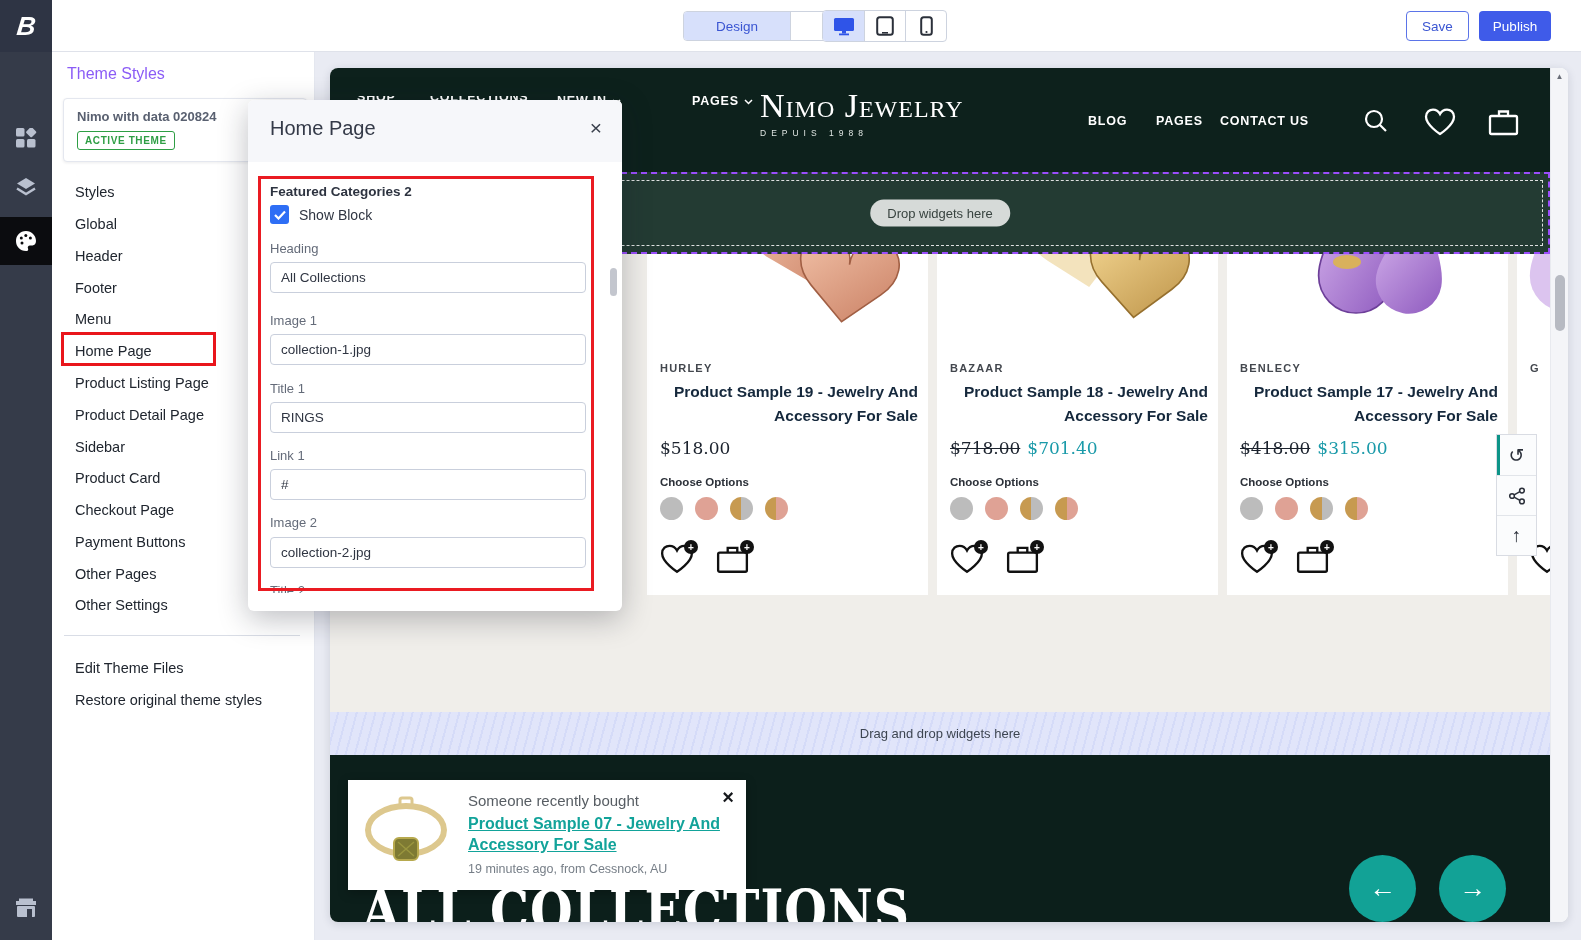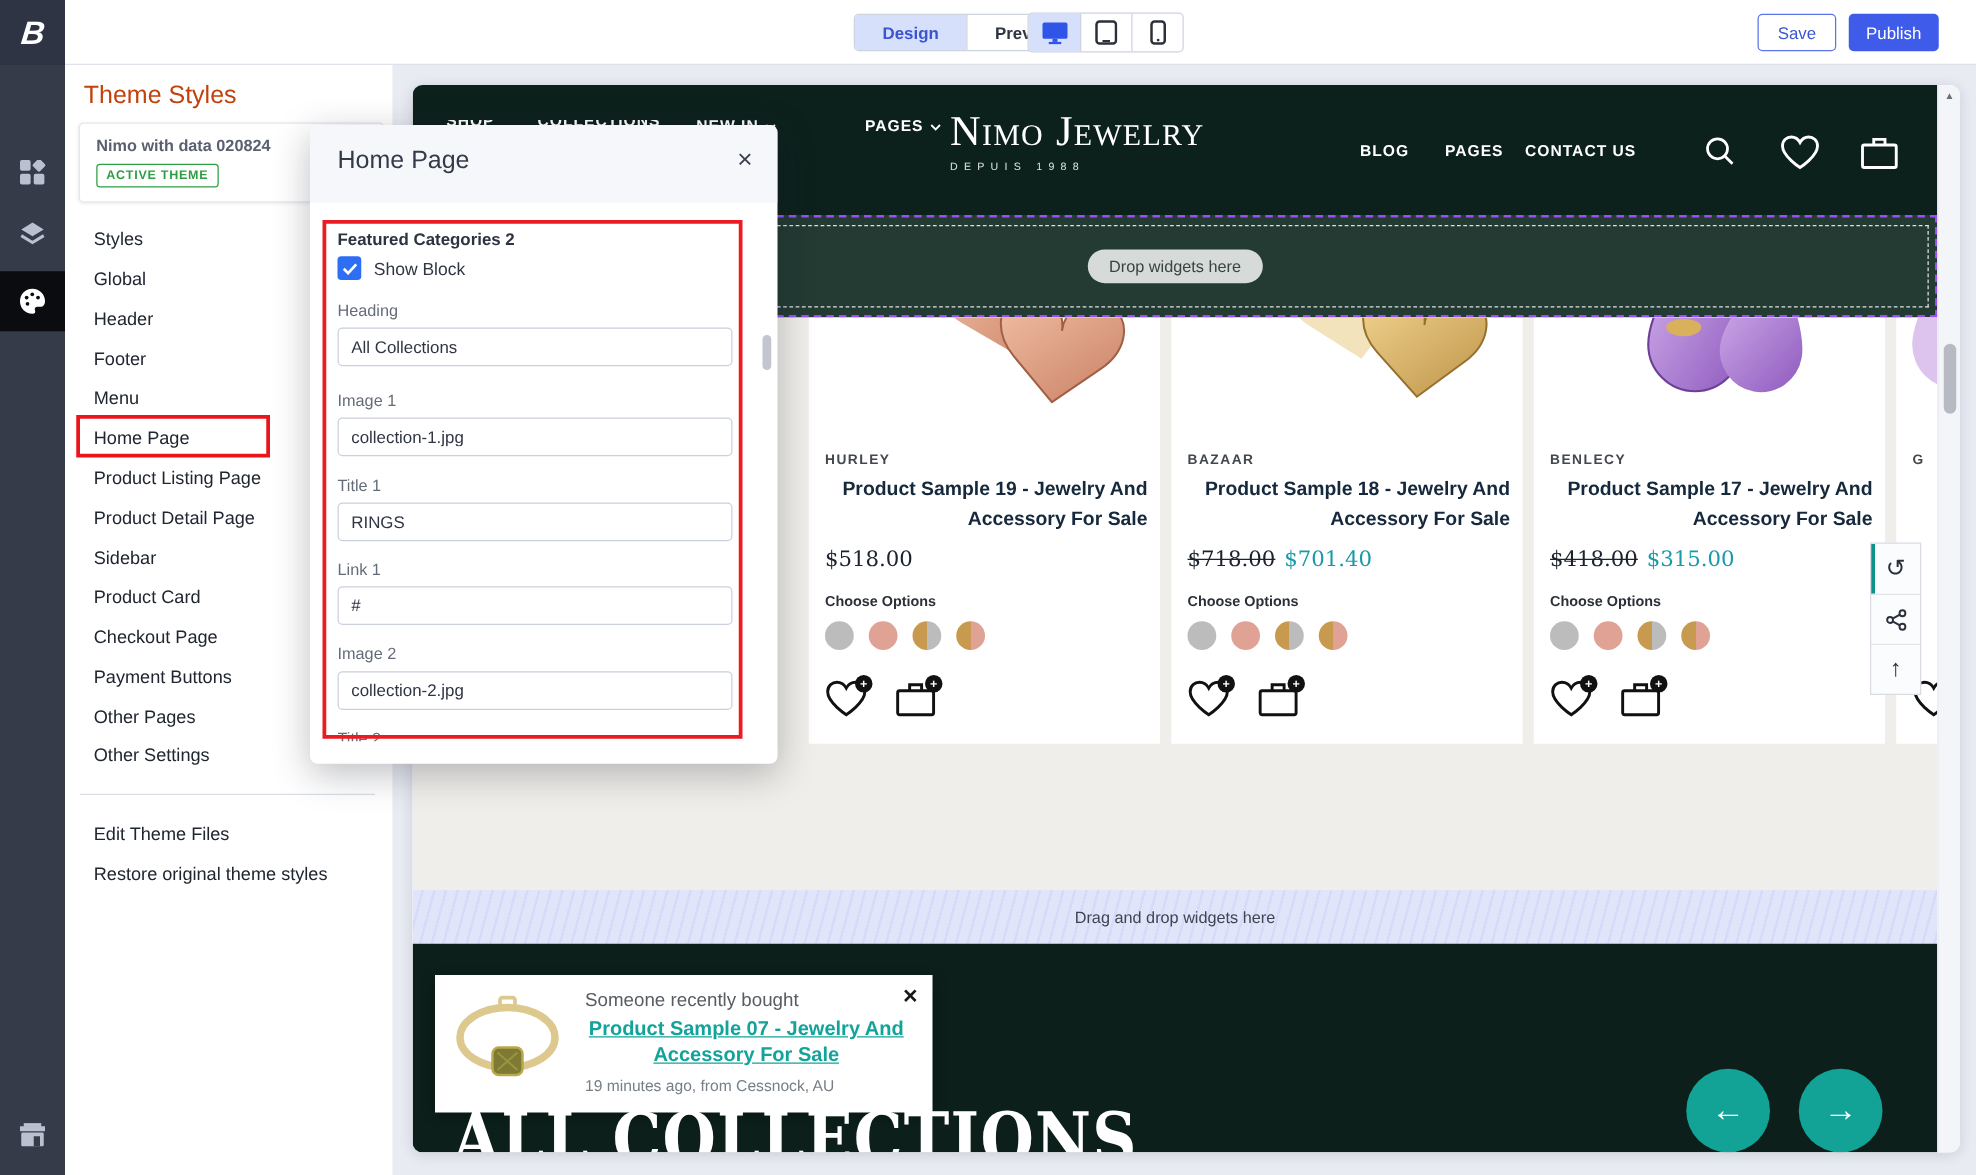--- a/index.html
+++ b/index.html
@@ -6,38 +6,38 @@
   html,body { width:1581px; height:940px; }
   body { position:relative; font-family:"Liberation Sans",sans-serif; background:#e9ebf3; overflow:hidden; color:#20262f; }
 
   
   .topbar { position:absolute; left:0; top:0; width:1581px; height:52px; background:#fff; border-bottom:1px solid #dfe2ea; z-index:50; }
   .logo-tile { position:absolute; left:0; top:0; width:52px; height:52px; background:#2e3444; display:flex; align-items:center; justify-content:center; z-index:60; }
   .bc-b { font-style:italic; font-weight:bold; font-size:26px; color:#fff; font-family:"Liberation Sans",sans-serif; transform:skewX(-6deg); }
   .page-select { position:absolute; left:65px; top:9px; width:247px; height:34px; border:1px solid #c9cfdc; border-radius:4px; background:#fff; display:flex; align-items:center; padding:0 12px; font-size:14px; color:#2d3142; cursor:pointer; }
   .page-select .caret { margin-left:auto; color:#5d6470; font-size:11px; }
   .seg { position:absolute; left:683px; top:11px; height:30px; display:flex; border:1px solid #cdd3df; border-radius:4px; overflow:hidden; background:#fff; }
-  .seg .cell { padding:0 22px; display:flex; align-items:center; font-size:13.5px; color:#2e3442; cursor:pointer;font-weight:bold; }
+  .seg .cell { padding:0 32px; display:flex; align-items:center; font-size:13.5px; color:#2e3442; cursor:pointer; }
   .seg .cell.active { background:#d7e0fb; color:#3a55d2; }
   .seg .cell + .cell { border-left:1px solid #cdd3df; }
   .devices { position:absolute; left:822px; top:10px; height:32px; display:flex; border:1px solid #cdd3df; border-radius:4px; overflow:hidden; background:#fff; }
   .devices .dev { width:41px; display:flex; align-items:center; justify-content:center; cursor:pointer; }
   .devices .dev.active { background:#d7e0fb; }
   .devices .dev + .dev { border-left:1px solid #cdd3df; }
   .btn-save { position:absolute; left:1406px; top:11px; width:63px; height:30px; border:1px solid #5b74e8; border-radius:4px; background:#fff; color:#3a55d2; font-size:13.5px; display:flex; align-items:center; justify-content:center; cursor:pointer; }
   .btn-publish { position:absolute; left:1479px; top:11px; width:72px; height:30px; border-radius:4px; background:#3f5be9; color:#fff; font-size:13.5px; display:flex; align-items:center; justify-content:center; cursor:pointer; }
 
   
   .rail { position:absolute; left:0; top:52px; bottom:0; width:52px; background:#353b49; z-index:40; }
   .rail-item { position:absolute; left:0; width:52px; height:48px; display:flex; align-items:center; justify-content:center; cursor:pointer; }
   .rail-item.active { background:#0b0c0f; }
 
   
   .panel { position:absolute; left:52px; top:52px; bottom:0; width:263px; background:#fff; border-right:1px solid #e4e7ef; z-index:30; }
-  .panel-title { position:absolute; left:15px; top:13px; font-size:20px; color:#c2410c;text-align:center; }
+  .panel-title { position:absolute; left:15px; top:13px; font-size:16px; color:#8b5cf6;text-align:center; }
   .theme-card { position:absolute; left:11px; top:46px; width:244px; height:64px; background:#fff; border:1px solid #e4e7ef; border-radius:4px; box-shadow:0 1px 3px rgba(20,25,40,.08); }
   .theme-name { position:absolute; left:13px; top:10px; font-size:13px; font-weight:bold; color:#596070; }
   .theme-badge { position:absolute; left:13px; top:32px; border:1px solid #2e9e44; color:#2e9e44; font-size:10px; font-weight:bold; letter-spacing:.6px; padding:3px 7px; border-radius:3px; }
   .pn-item { position:absolute; left:23px; font-size:14.5px; color:#20262f; cursor:pointer; white-space:nowrap; }
   .nav-redbox { position:absolute; left:9px; top:280px; width:155px; height:34px; border:3px solid #e9151b; z-index:5; pointer-events:none; }
   .panel-div { position:absolute; left:12px; right:14px; top:583px; border-top:1px solid #d9dde6; }
   .panel-link { position:absolute; left:23px; font-size:14.5px; color:#20262f; cursor:pointer; }
 
   
   .preview { position:absolute; left:330px; top:68px; width:1238px; height:854px; background:#fff; border-radius:8px; box-shadow:0 2px 10px rgba(30,35,60,.14); z-index:10; overflow:hidden; }
@@ -77,21 +77,21 @@
   .sw-gray { background:#bcbcbc; } .sw-rose { background:#dfa295; }
   .sw-goldgray { background:linear-gradient(90deg,#c79a50 50%,#bcbcbc 50%); }
   .sw-goldrose { background:linear-gradient(90deg,#c79a50 50%,#dfa295 50%); }
   .picons { position:absolute; left:13px; top:290px; display:flex; gap:20px; }
   .iconwrap { position:relative; width:36px; height:36px; cursor:pointer; }
   .plusbadge { position:absolute; right:-2px; top:-4px; width:14px; height:14px; border-radius:50%; background:#111; color:#fff; font-size:10px; font-weight:bold; display:flex; align-items:center; justify-content:center; }
 
   
   .strip { position:absolute; left:0; top:644px; width:1220px; height:43px; background:repeating-linear-gradient(105deg,#e1e5fa 0 7px,#d5dbf8 7px 9px); display:flex; align-items:center; justify-content:center; font-size:13px; color:#3d4551; }
   .sf-footer { position:absolute; left:0; top:687px; width:1220px; height:167px; background:#0c1f1b; }
-  .notif { position:absolute; left:18px; top:25px; width:398px; height:110px; background:#fff; box-shadow:0 3px 10px rgba(0,0,0,.25);text-align:center; }
+  .notif { position:absolute; left:18px; top:25px; width:398px; height:110px; background:#fff; box-shadow:0 3px 10px rgba(0,0,0,.25); }
   .notif-line1 { position:absolute; left:120px; top:12px; font-size:15px; color:#575d63; }
   .notif-link { position:absolute; left:120px; top:33px; width:258px; font-size:16px; font-weight:bold; color:#12a39a; text-decoration:underline; line-height:21px; cursor:pointer; }
   .notif-meta { position:absolute; left:120px; top:82px; font-size:12.5px; color:#767e87; }
   .notif-close { position:absolute; right:12px; top:6px; font-size:20px; font-weight:bold; color:#15181c; cursor:pointer; }
   .footer-heading { position:absolute; left:32px; top:122px; font-family:"DejaVu Serif",serif; font-weight:bold; font-size:49px; letter-spacing:1px; color:#fff; white-space:nowrap; transform:scaleY(1.18); transform-origin:top left; }
   .circ { position:absolute; width:67px; height:67px; border-radius:50%; background:#12a296; color:#fff; display:flex; align-items:center; justify-content:center; font-size:27px; cursor:pointer; }
 
   
   .float-tools { position:absolute; left:1166px; top:366px; width:41px; background:#fbfcfd; border:1px solid #d9dce3; z-index:20; }
   .tool { height:40px; display:flex; align-items:center; justify-content:center; font-size:19px; color:#2b303a; cursor:pointer; }

